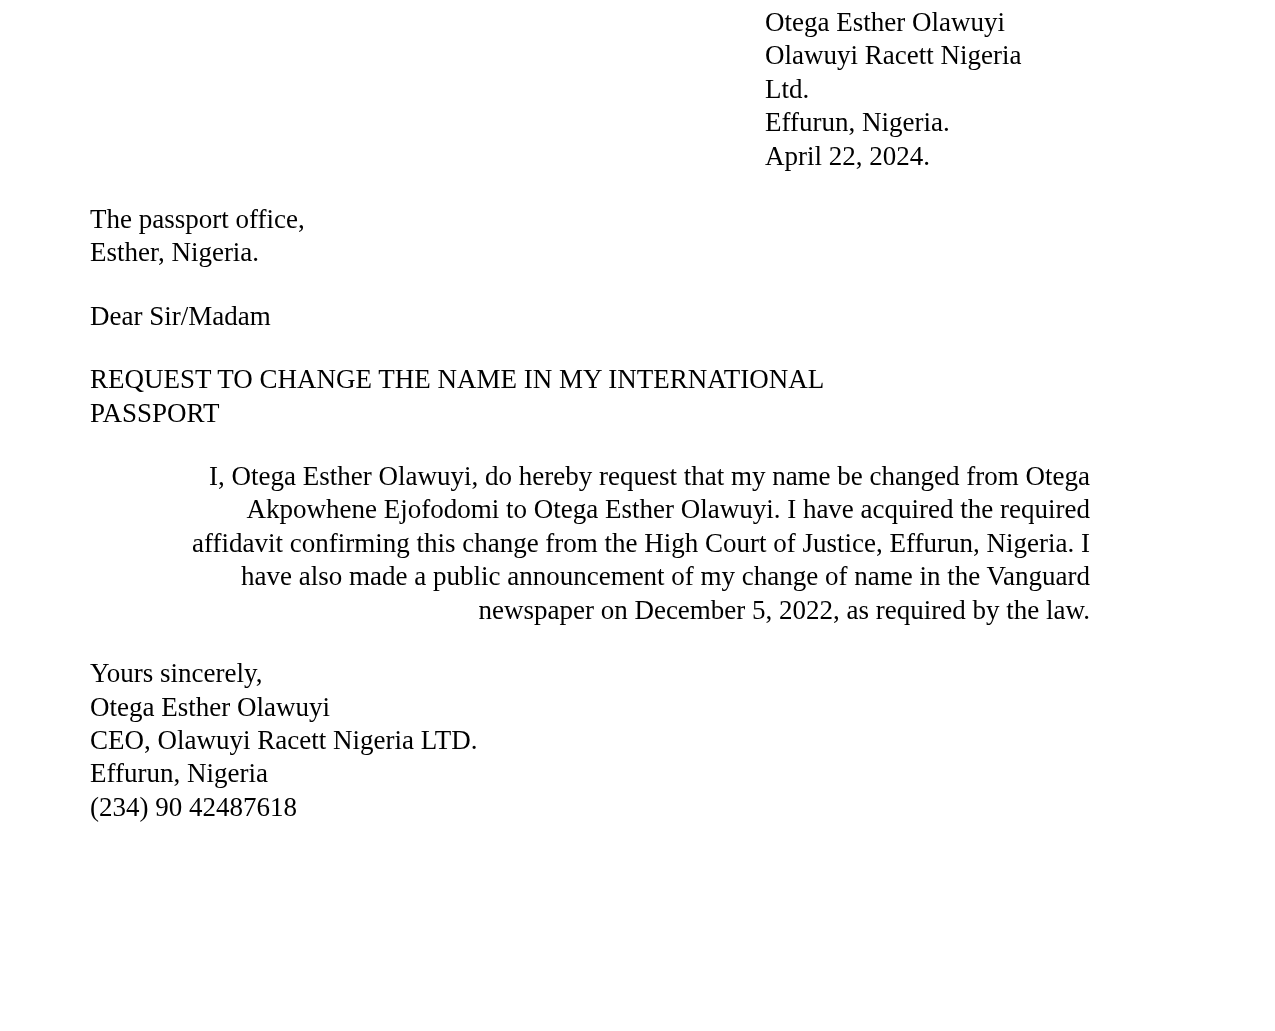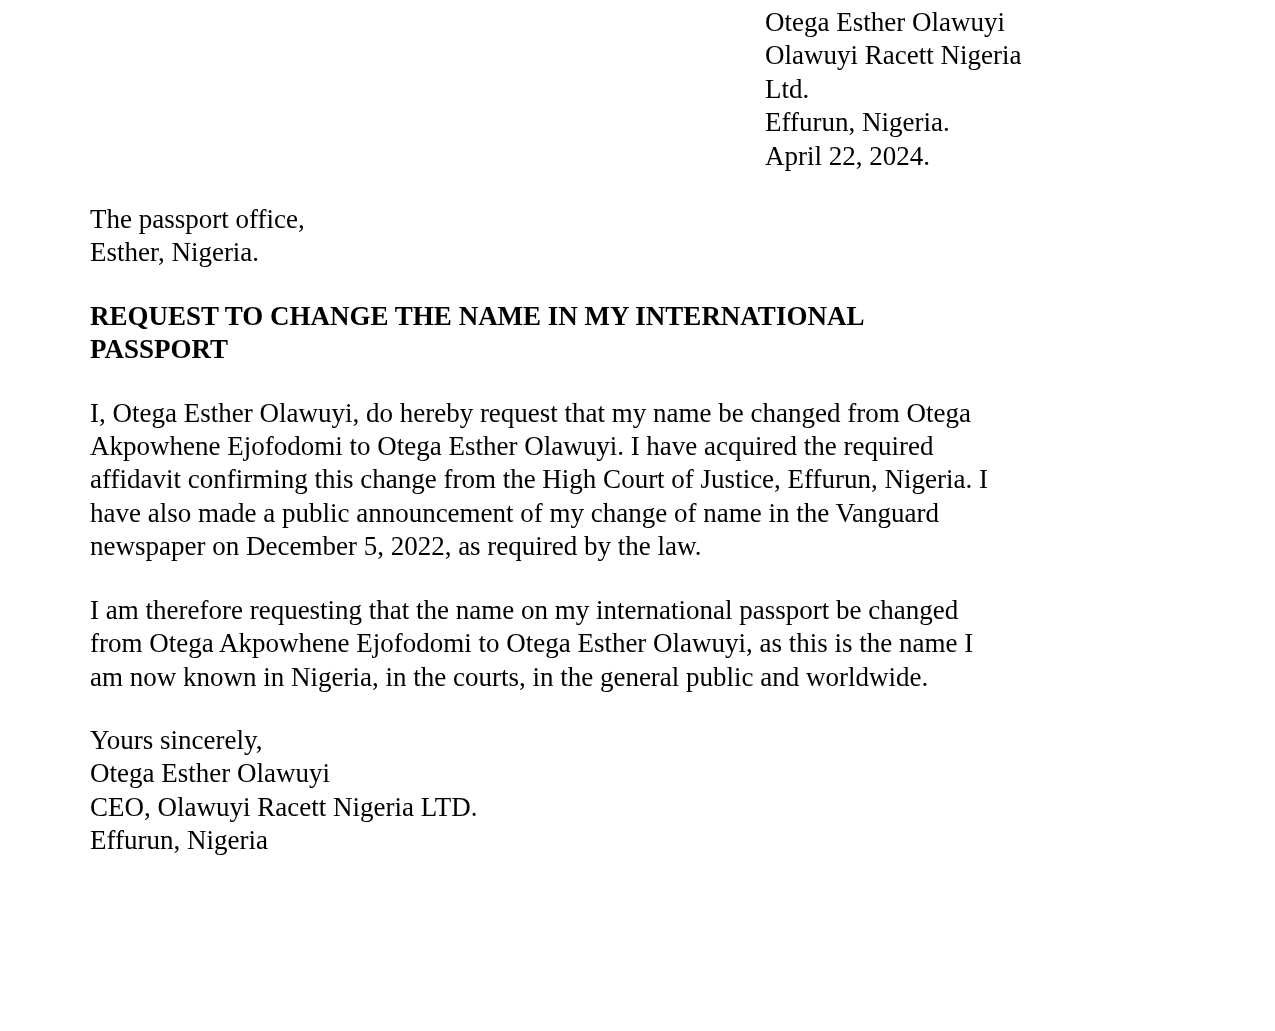--- a/index.html
+++ b/index.html
@@ -23,54 +23,53 @@
   }
   .block {
     white-space: pre-line;
     margin: 0 0 30px 0;
   }
   .sender-block {
     margin-left: 675px;
     margin-bottom: 30px;
   }
   .subject-heading {
-    font-weight: bold;
+    font-weight: normal;
     max-width: 900px;
   }
   .paragraph {
     max-width: 1000px;
+    text-align: right;
   }
 </style>
 </head>
 <body>
 
 <div class="page">
 
   <div class="block sender-block">Otega Esther Olawuyi
 Olawuyi Racett Nigeria
 Ltd.
 Effurun, Nigeria.
 April 22, 2024.</div>
 
   <div class="block">The passport office,
 Esther, Nigeria.</div>
 
+  <div class="block">Dear Sir/Madam</div>
 
   <div class="block subject-heading">REQUEST TO CHANGE THE NAME IN MY INTERNATIONAL
 PASSPORT</div>
 
   <div class="block paragraph">I, Otega Esther Olawuyi, do hereby request that my name be changed from Otega
 Akpowhene Ejofodomi to Otega Esther Olawuyi. I have acquired the required
 affidavit confirming this change from the High Court of Justice, Effurun, Nigeria. I
 have also made a public announcement of my change of name in the Vanguard
 newspaper on December 5, 2022, as required by the law.</div>
 
-  <div class="block paragraph">I am therefore requesting that the name on my international passport be changed
-from Otega Akpowhene Ejofodomi to Otega Esther Olawuyi, as this is the name I
-am now known in Nigeria, in the courts, in the general public and worldwide.</div>
 
 
   <div class="block">Yours sincerely,
 Otega Esther Olawuyi
 CEO, Olawuyi Racett Nigeria LTD.
 Effurun, Nigeria
 (234) 90 42487618</div>
 
 </div>
 

